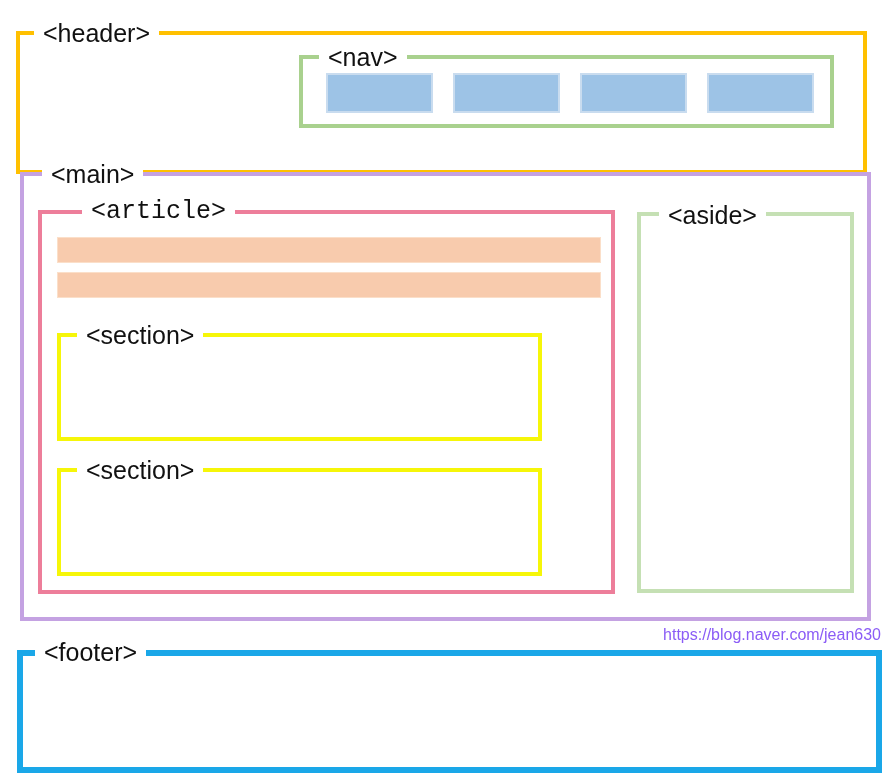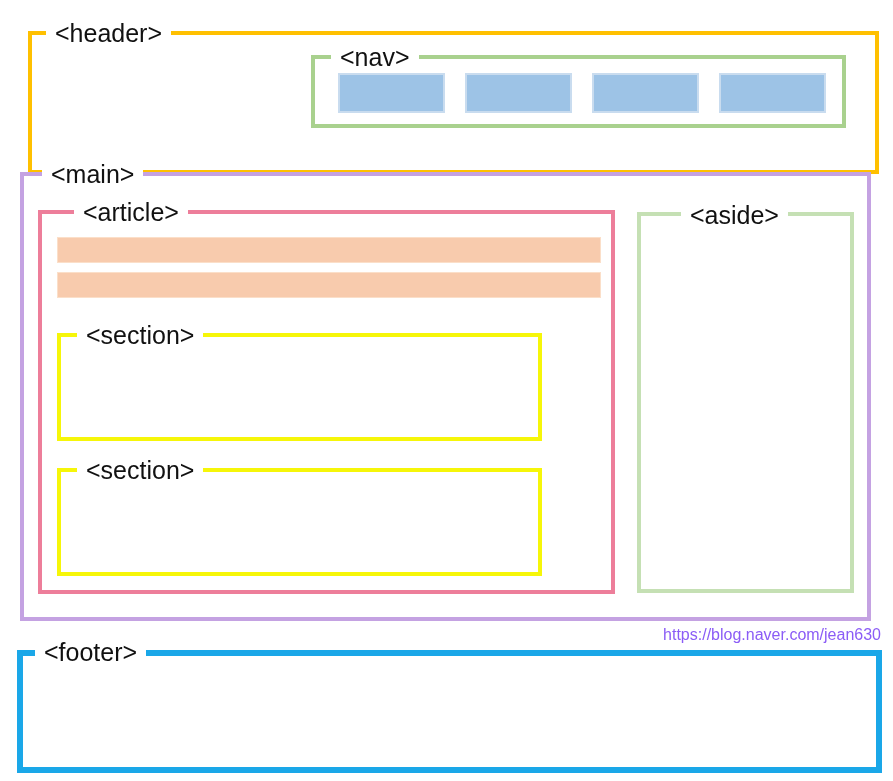--- a/index.html
+++ b/index.html
@@ -21,47 +21,47 @@
     background: #ffffff;
     color: #111111;
     font-size: 25px;
     line-height: 30px;
     padding: 0 9px;
     white-space: nowrap;
     z-index: 5;
   }
 
   
-  .header-box { left: 28px; top: 31px; width: 851px; height: 143px; border: 4px solid #ffc000; }
+  .header-box { left: 16px; top: 31px; width: 851px; height: 143px; border: 4px solid #ffc000; }
   .header-label { left: 14px; top: -17px; }
 
   
   .nav-box { left: 279px; top: 20px; width: 535px; height: 73px; border: 4px solid #a9d18e; }
   .nav-label { left: 16px; top: -17px; }
   .nav-items { position: absolute; left: 23px; top: 14px; display: flex; gap: 20px; }
   .nav-item { width: 107px; height: 40px; border: 2px solid #c9dcef; }
 
   
   .main-box { left: 20px; top: 172px; width: 851px; height: 449px; border: 4px solid #c4a2e2; padding-left: 36px; }
   .main-label { left: 18px; top: -17px; }
 
   
   .article-box { left: 14px; top: 34px; width: 577px; height: 384px; border: 4px solid #ed7e9a; }
-  .article-label { left: 32px; top: -17px; }
+  .article-label { left: 40px; top: -17px; font-family: Liberation Mono, monospace; }
   .article-bars { position: absolute; left: 15px; top: 23px; width: 544px; display: flex; flex-direction: column; gap: 9px; }
   .article-bar { width: 544px; height: 26px; border: 1px solid #fbdfc9; }
 
   .section-box { left: 15px; width: 485px; height: 108px; border: 4px solid #f6f609; }
   .section-1 { top: 119px; }
   .section-2 { top: 254px; }
   .section-label { left: 16px; top: -17px; }
 
   
   .aside-box { left: 613px; top: 36px; width: 217px; height: 381px; border: 4px solid #c5e0b4; }
-  .aside-label { left: 40px; top: -16px; }
+  .aside-label { left: 18px; top: -16px; }
 
   
   .url-text {
     position: absolute;
     right: 12px;
     top: 624px;
     font-size: 16px;
     line-height: 22px;
     color: #7f7f7f;
     white-space: nowrap;

